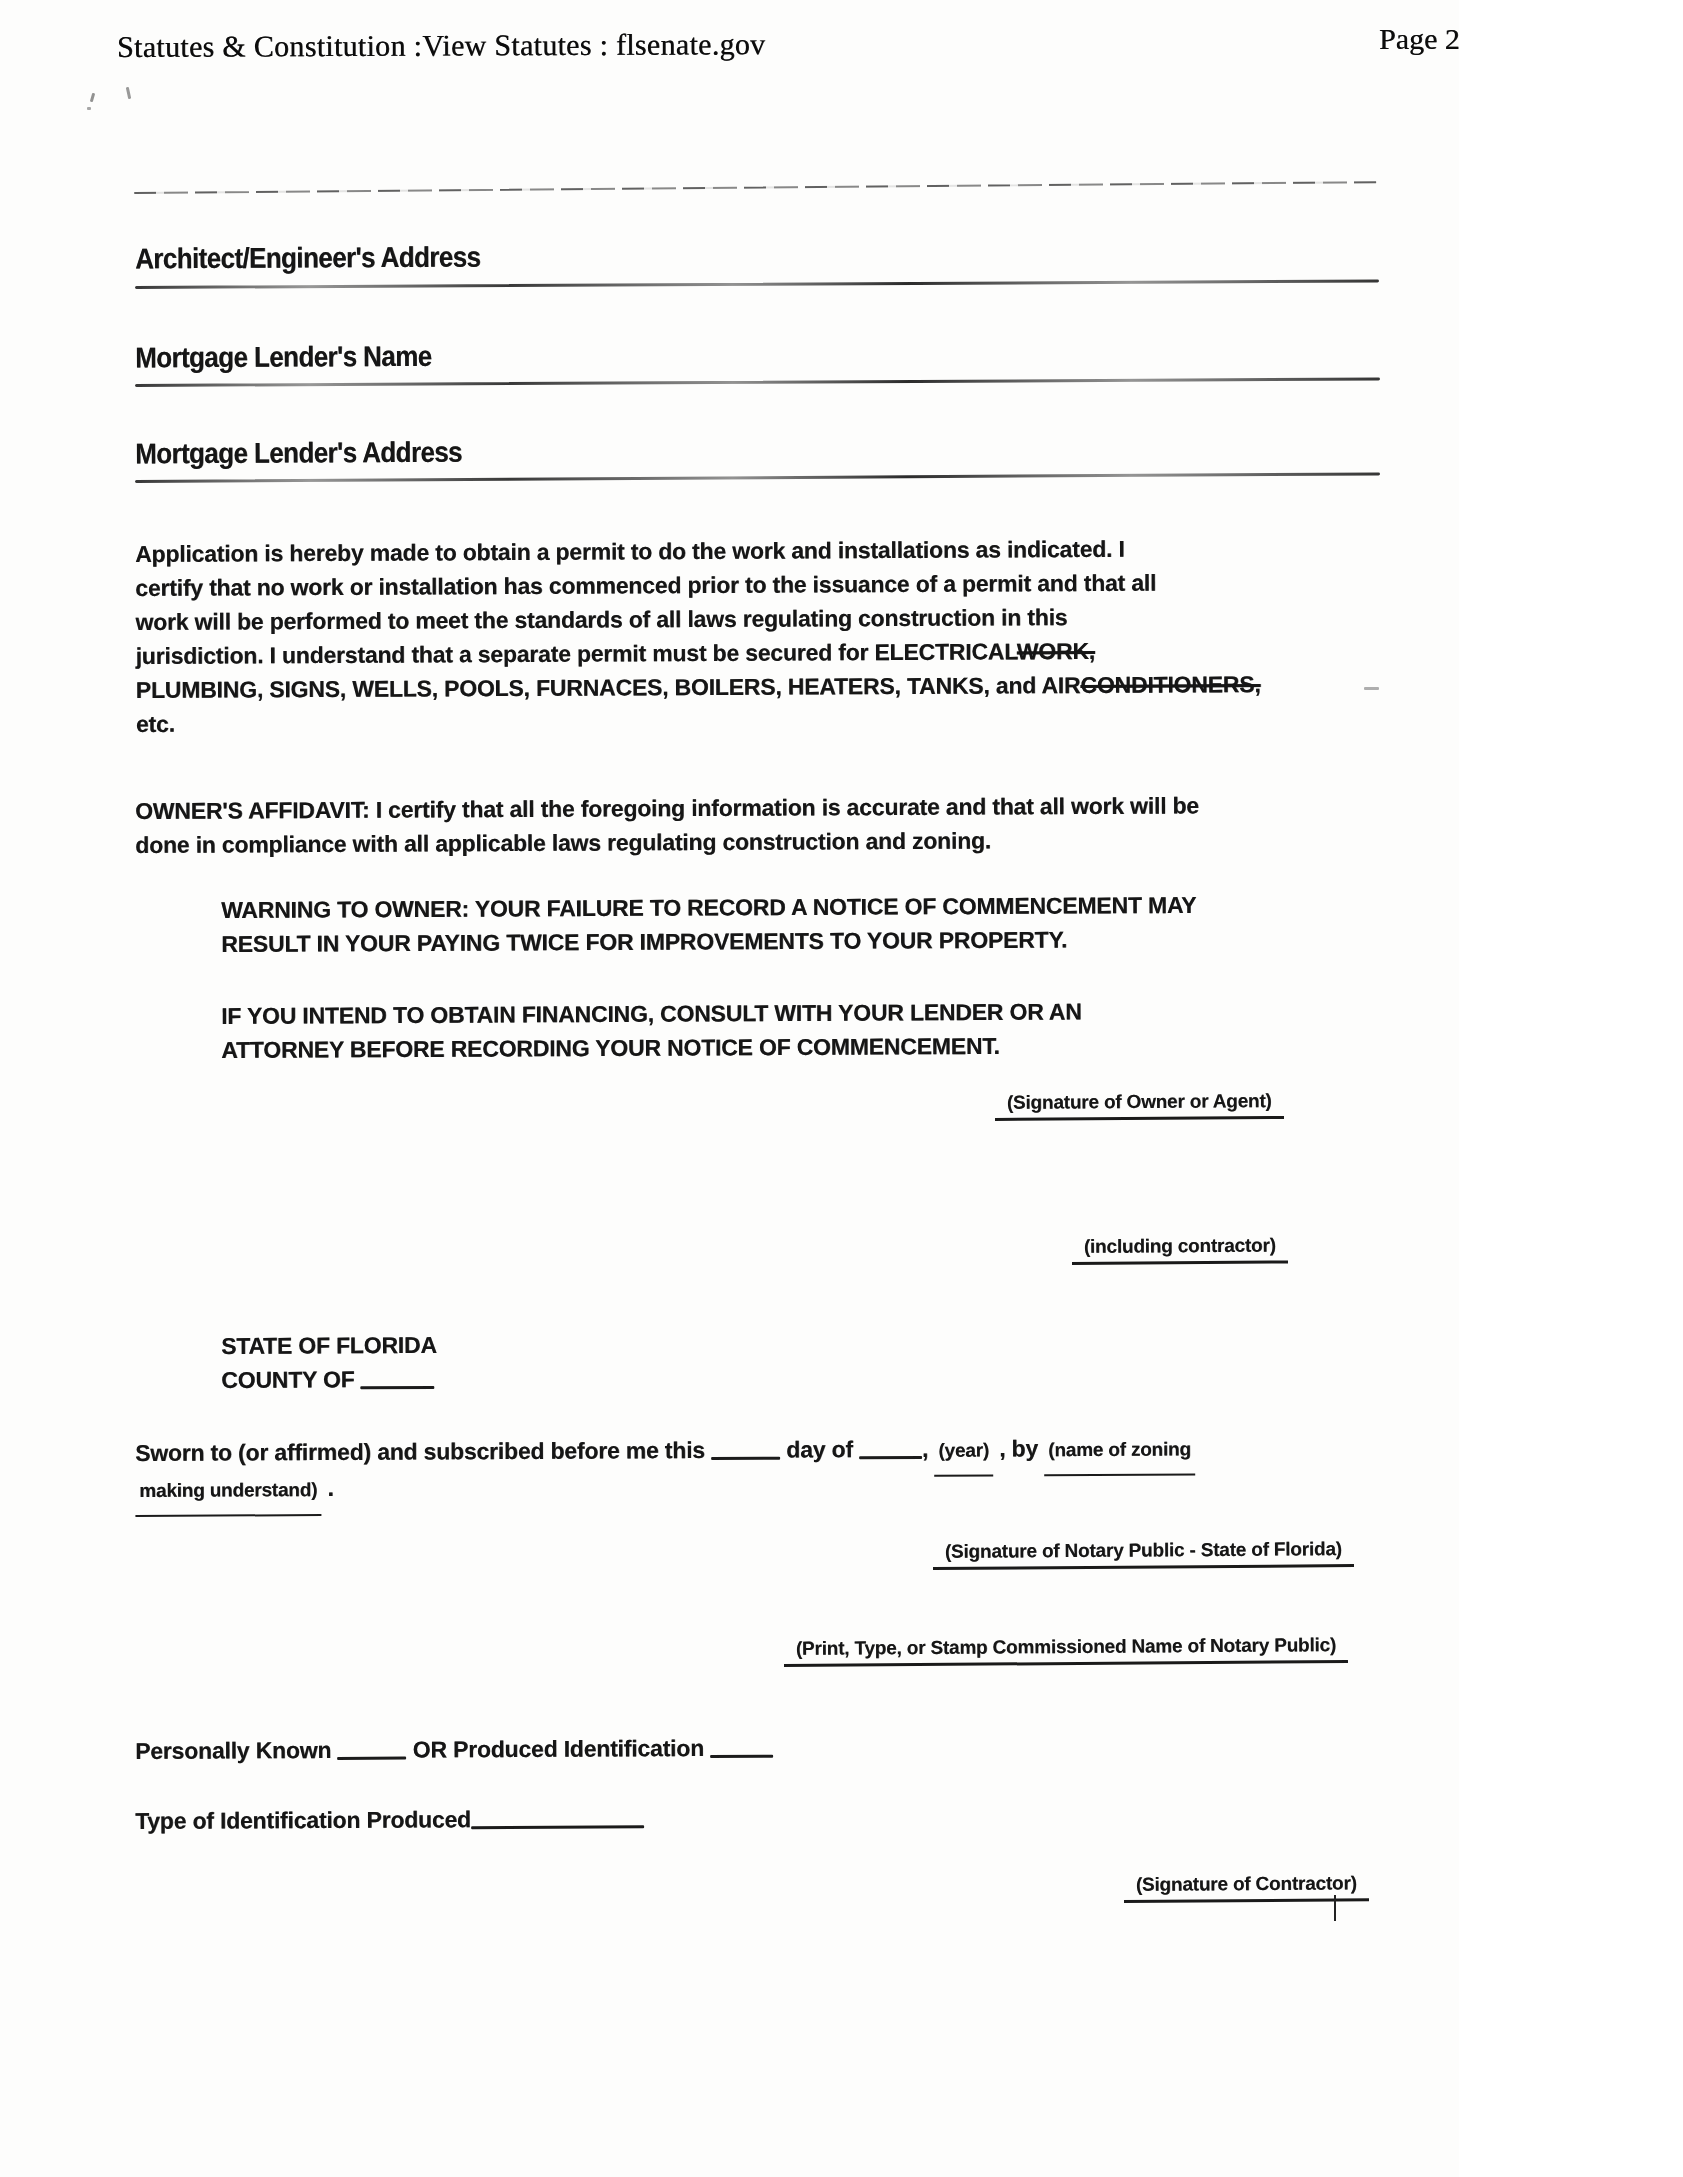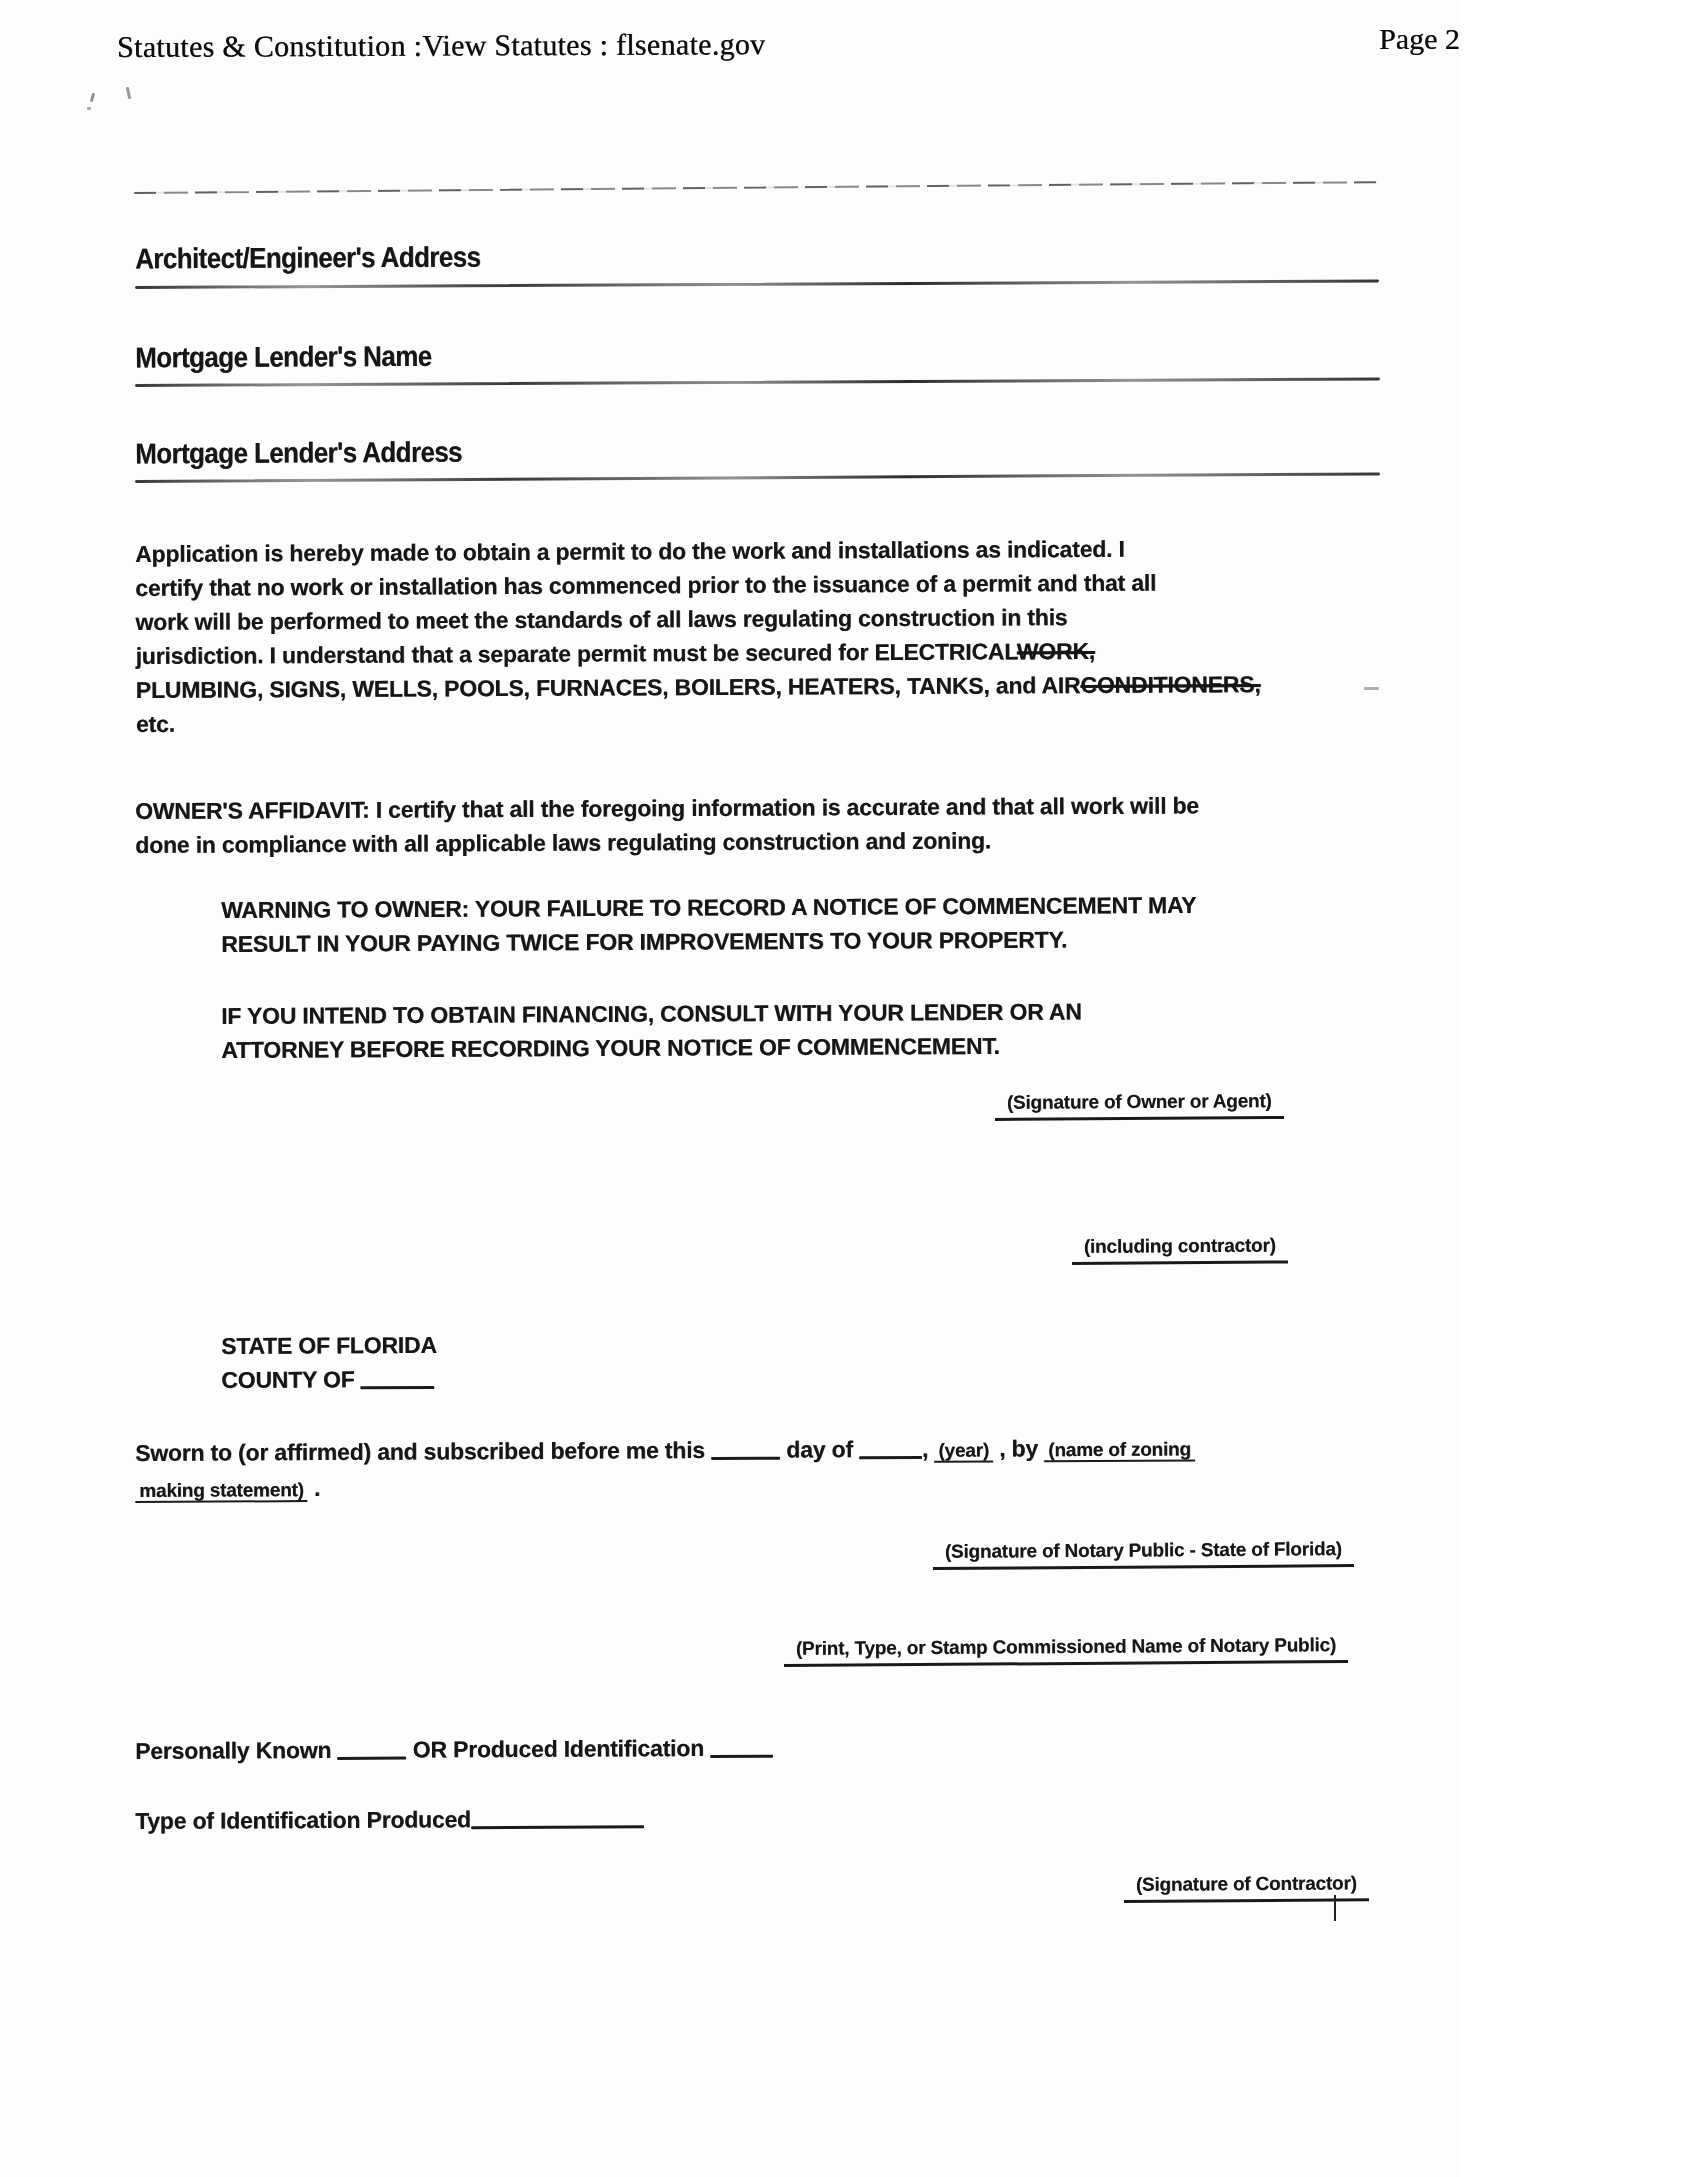--- a/index.html
+++ b/index.html
@@ -50,21 +50,21 @@
   .strike{text-decoration:line-through;text-decoration-thickness:2.5px;}
   
   .sig{
     position:absolute;font-size:19px;font-weight:700;line-height:23px;
     padding:0 12px 4px 12px;border-bottom:3px solid #1a1a1a;white-space:nowrap;
     letter-spacing:-0.2px;text-shadow:0.3px 0 0.3px rgba(10,10,10,.5);
     transform:rotate(-.4deg);transform-origin:left bottom;
   }
   
   .blank{display:inline-block;height:3px;background:#1b1b1b;vertical-align:-2px;border-radius:1px;}.w64{width:63px}.w70{width:69px}.w75{width:74px}.w175{width:173px}
-  .usmall{font-size:19px;border-bottom:2.5px solid #1b1b1b;padding:0 4px 0 4px;}
+  .usmall{font-size:19px;border-bottom:2.5px solid #1b1b1b;padding:0 4px 14px 4px;}
   
   .artifact{position:absolute;background:#6e6e6e;border-radius:1px;}
   .tick{position:absolute;width:2px;background:#222;}
 </style>
 </head>
 <body>
 
 <div class="page">
 
   <div class="hdr-title">Statutes &amp; Constitution :View Statutes : flsenate.gov</div>
@@ -123,21 +123,21 @@
     <div class="tl">
       <span>Sworn to (or affirmed) and subscribed before me this</span>
       <span class="blank w70"></span>
       <span>day of</span>
       <span class="blank w64"></span><span>,</span>
       <span class="usmall">(year)</span>
       <span>, by</span>
       <span class="usmall">(name of zoning</span>
     </div>
     <div class="tl">
-      <span class="usmall">making statement)</span>
+      <span class="usmall">making understand)</span>
       <span>.</span>
     </div>
   </div>
 
   <div class="sig" style="left:933px;top:1540px;">(Signature of Notary Public - State of Florida)</div>
   <div class="sig" style="left:784px;top:1637px;">(Print, Type, or Stamp Commissioned Name of Notary Public)</div>
 
   <div class="para" style="left:135px;top:1734px;">
     <div class="tl">
       <span>Personally Known</span>

